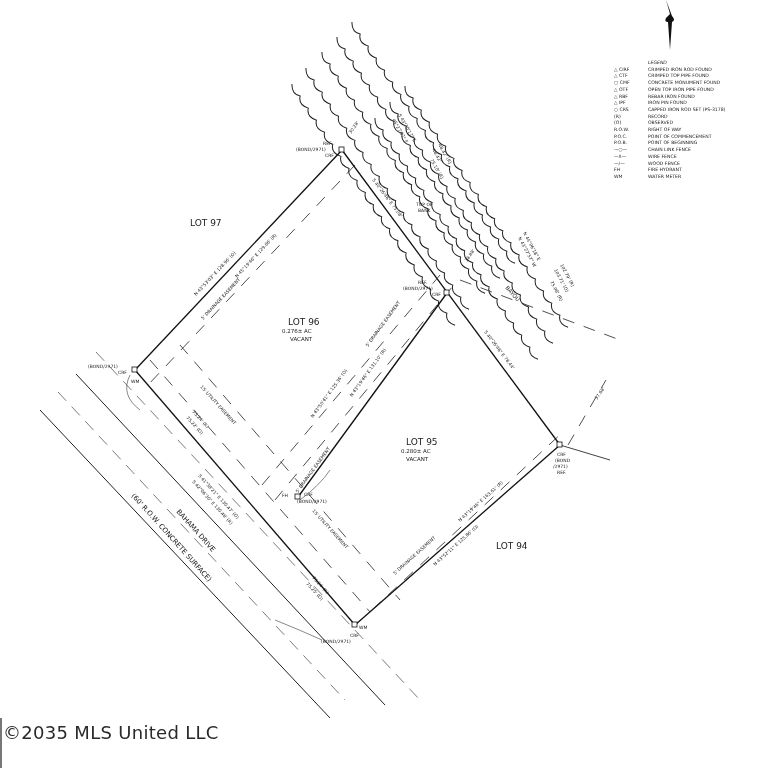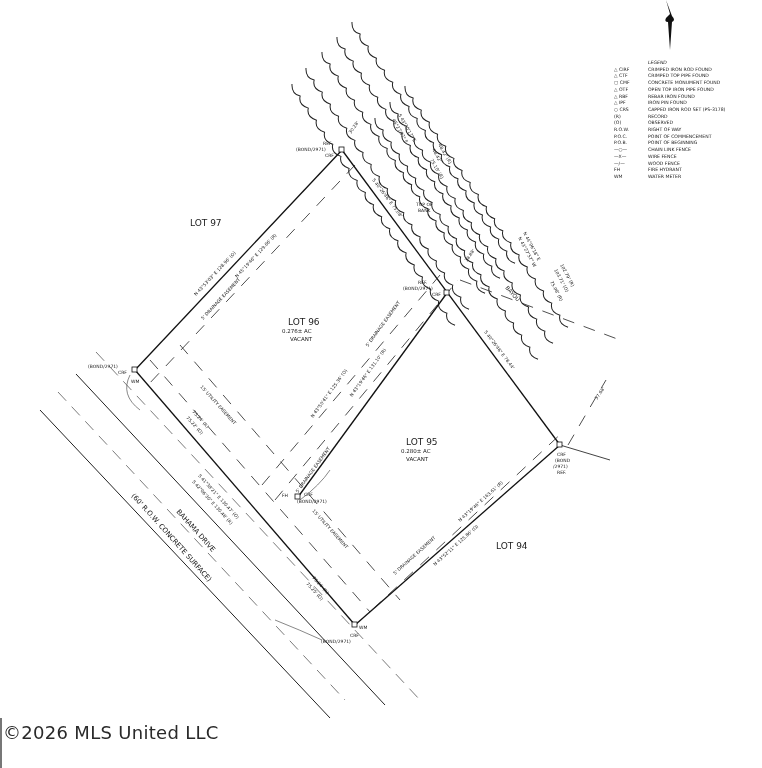--- a/index.html
+++ b/index.html
@@ -246,13 +246,13 @@
       <span class="sym">FH</span>
       <span>FIRE HYDRANT</span>
     </div>
   <div class="row">
       <span class="sym">WM</span>
       <span>WATER METER</span>
     </div>
 </div>
 
 <div class="edge"></div>
-<div class="watermark">©2026 MLS United LLC</div>
+<div class="watermark">©2035 MLS United LLC</div>
 
 </body></html>

